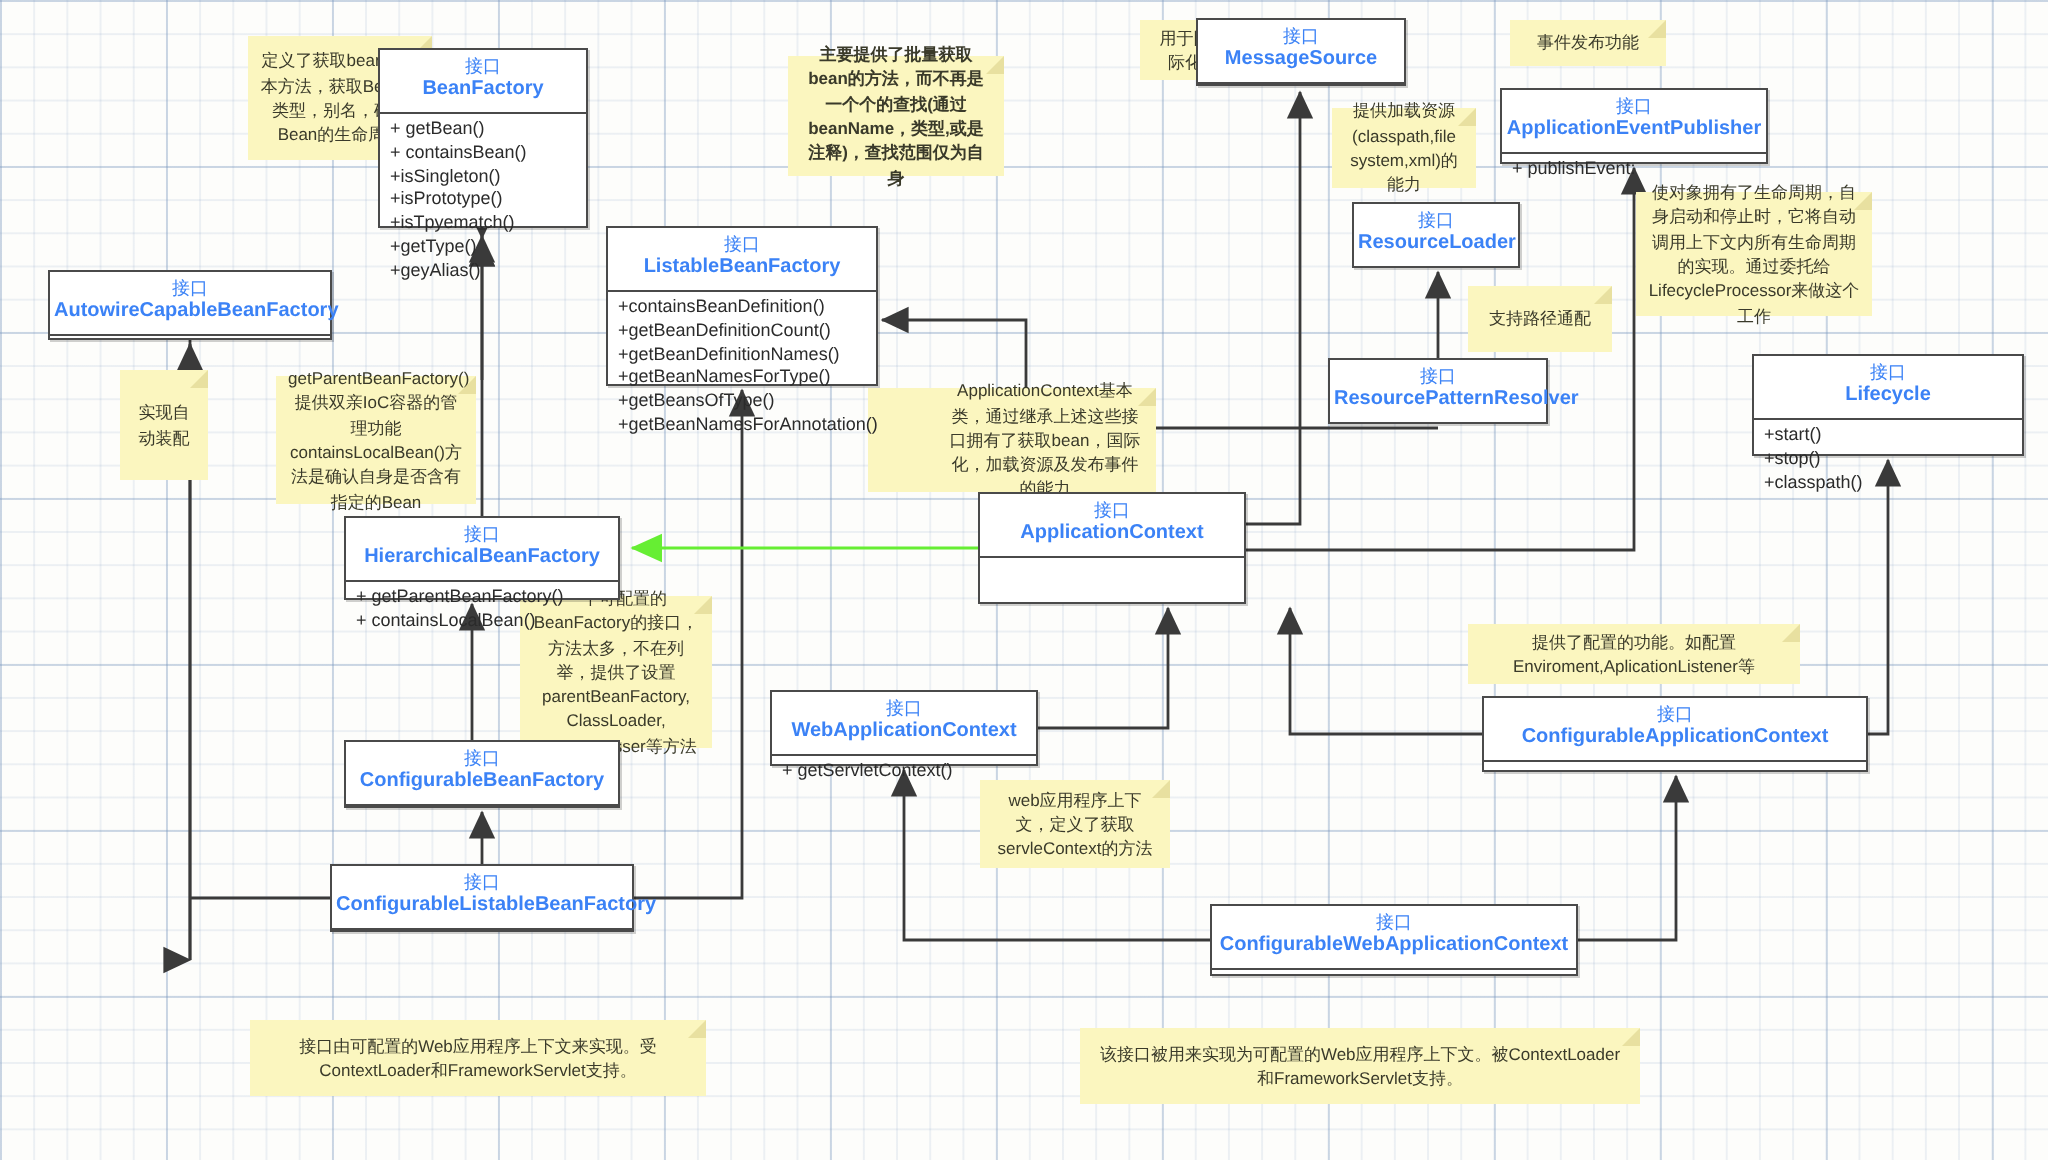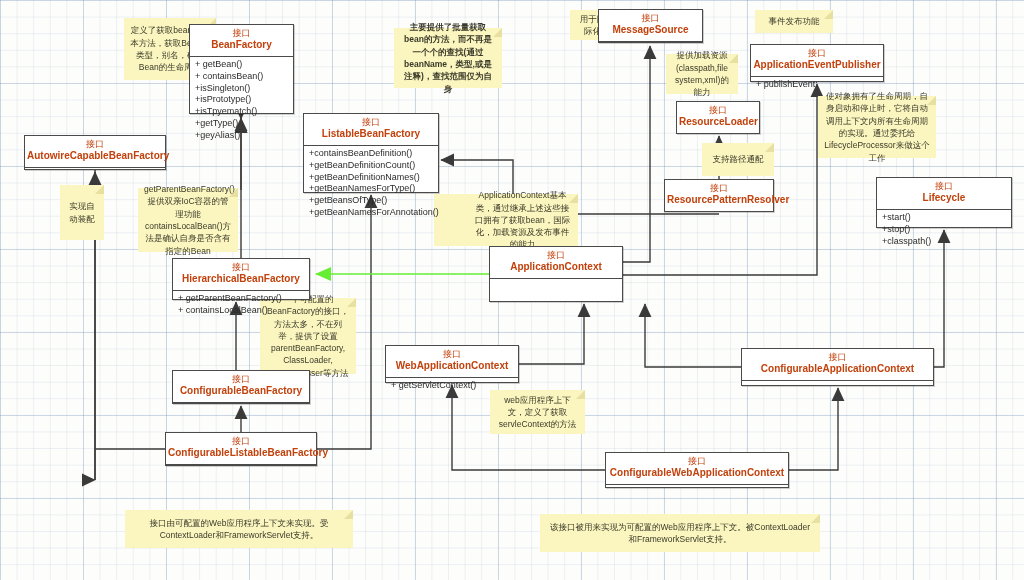--- a/index.html
+++ b/index.html
@@ -19,21 +19,21 @@
 
   .umlbox{
     position:absolute;box-sizing:border-box;
     background:#fff;border:1px solid #4a4a4a;
     box-shadow:1px 1px 0 rgba(0,0,0,0.18);
     display:flex;flex-direction:column;
     z-index:3;
   }
   .uml-head{
     text-align:center;padding:3px 2px 4px;
-    color:#c2410c;line-height:1.25;
+    color:#3b82f6;line-height:1.25;
   }
   .uml-stereo{font-size:9px;display:block;}
   .uml-name{font-size:10px;font-weight:bold;display:block;white-space:nowrap;}
   .uml-body{
     border-top:1px solid #4a4a4a;flex:1;
     padding:2px 4px 2px 5px;
   }
   .uml-m{font-size:9px;color:#2b2b2b;line-height:1.32;white-space:nowrap;}
 
   .note{
@@ -289,26 +289,29 @@
   </div>
   <div class="note" style="left:20px;top:185px;width:44px;height:55px;margin-left:40px;">
     <span>实现自动装配</span>
   </div>
   <div class="note" style="left:138px;top:188px;width:100px;height:64px;">
     <span>getParentBeanFactory()提供双亲IoC容器的管理功能 containsLocalBean()方法是确认自身是否含有指定的Bean</span>
   </div>
   <div class="note" style="left:434px;top:194px;width:144px;height:52px;padding-left:39px;">
     <span>ApplicationContext基本类，通过继承上述这些接口拥有了获取bean，国际化，加载资源及发布事件的能力</span>
   </div>
-  <div class="note" style="left:702px;top:143px;width:72px;height:33px;">
+  <div class="note" style="left:734px;top:143px;width:72px;height:33px;">
     <span>支持路径通配</span>
   </div>
   <div class="note" style="left:260px;top:298px;width:96px;height:76px;">
     <span>一个可配置的BeanFactory的接口，方法太多，不在列举，提供了设置parentBeanFactory, ClassLoader, PostProcesser等方法</span>
   </div>
+  <div class="note" style="left:734px;top:312px;width:166px;height:30px;">
+    <span>提供了配置的功能。如配置Enviroment,AplicationListener等</span>
+  </div>
   <div class="note" style="left:490px;top:390px;width:95px;height:44px;">
     <span>web应用程序上下文，定义了获取servleContext的方法</span>
   </div>
   <div class="note" style="left:125px;top:510px;width:228px;height:38px;">
     <span>接口由可配置的Web应用程序上下文来实现。受ContextLoader和FrameworkServlet支持。</span>
   </div>
   <div class="note" style="left:540px;top:514px;width:280px;height:38px;">
     <span>该接口被用来实现为可配置的Web应用程序上下文。被ContextLoader和FrameworkServlet支持。</span>
   </div>
 

